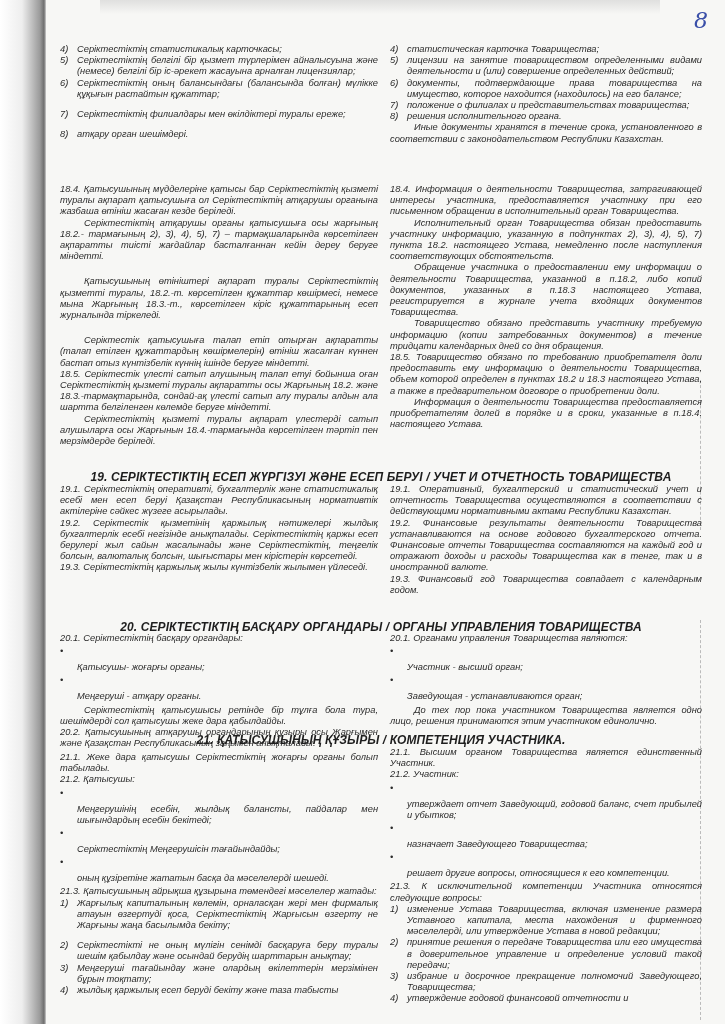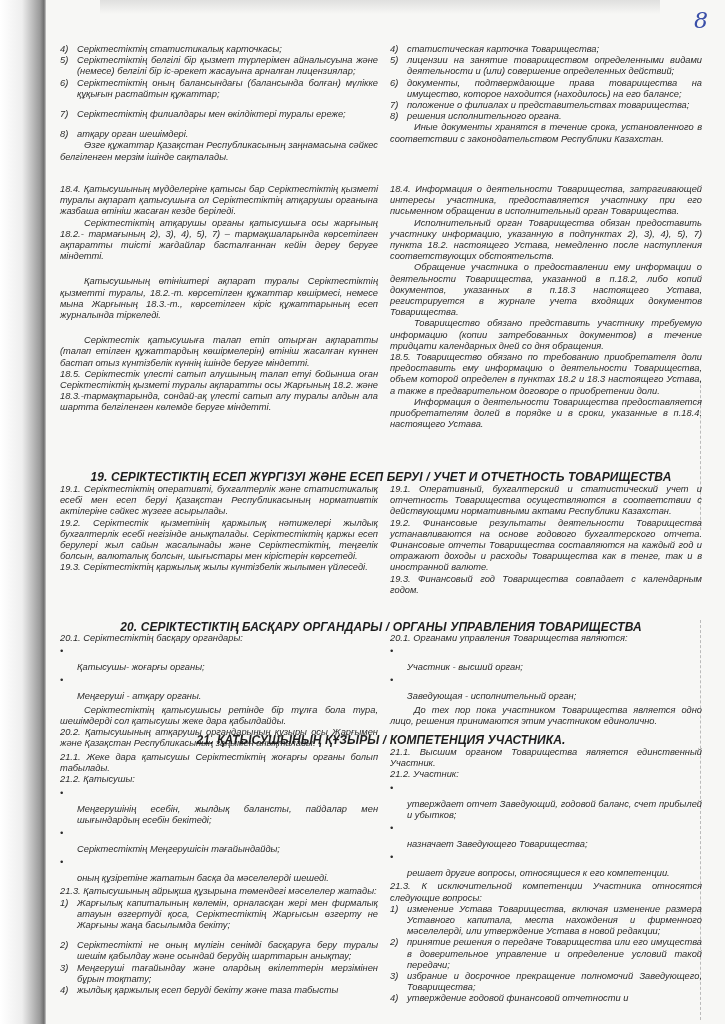--- a/index.html
+++ b/index.html
@@ -72,21 +72,20 @@
   <div class="gap"></div>
   <div class="item">
       <span class="n">7)</span>
       <span class="t">Серіктестіктің филиалдары мен өкілдіктері туралы ереже;</span>
     </div>
   <div class="gap"></div>
   <div class="item">
       <span class="n">8)</span>
       <span class="t">атқару орган шешімдері.</span>
     </div>
-  <p class="ind">Өзге құжаттар Қазақстан Республикасының заңнамасына сәйкес белгіленген мерзім ішінде сақталады.</p>
 </div>
 
 <div class="col right" style="top:44px">
   <div class="item">
       <span class="n">4)</span>
       <span class="t">статистическая карточка Товарищества;</span>
     </div>
   <div class="item">
       <span class="n">5)</span>
       <span class="t">лицензии на занятие товариществом определенными видами деятельности и (или) совершение определенных действий;</span>
@@ -107,20 +106,21 @@
 </div>
 
 <div class="col left" style="top:184px">
   <p>18.4. Қатысушының мүдделеріне қатысы бар Серіктестіктің қызметі туралы ақпарат қатысушыға ол Серіктестіктің атқарушы органына жазбаша өтініш жасаған кезде беріледі.</p>
   <p class="ind">Серіктестіктің атқарушы органы қатысушыға осы жарғының 18.2.- тармағының 2), 3), 4), 5), 7) – тармақшаларында көрсетілген ақпаратты тиісті жағдайлар басталғаннан кейін дереу беруге міндетті.</p>
   <div class="gap2"></div>
   <p class="ind">Қатысушының өтініштері ақпарат туралы Серіктестіктің қызметті туралы, 18.2.-т. көрсетілген құжаттар көшірмесі, немесе мына Жарғының 18.3.-т., көрсетілген кіріс құжаттарының есеп журналында тіркеледі.</p>
   <div class="gap2"></div>
   <p class="ind">Серіктестік қатысушыға талап етіп отырған ақпаратты (талап етілген құжаттардың көшірмелерін) өтініш жасалған күннен бастап отыз күнтізбелік күннің ішінде беруге міндетті.</p>
   <p>18.5. Серіктестік үлесті сатып алушының талап етуі бойынша оған Серіктестіктің қызметі туралы ақпаратты осы Жарғының 18.2. және 18.3.-тармақтарында, сондай-ақ үлесті сатып алу туралы алдын ала шартта белгіленген көлемде беруге міндетті.</p>
+  <p class="ind">Серіктестіктің қызметі туралы ақпарат үлестерді сатып алушыларға осы Жарғынын 18.4.-тармағында көрсетілген тәртіп пен мерзімдерде беріледі.</p>
 </div>
 
 <div class="col right" style="top:184px">
   <p>18.4. Информация о деятельности Товарищества, затрагивающей интересы участника, предоставляется участнику при его письменном обращении в исполнительный орган Товарищества.</p>
   <p class="ind">Исполнительный орган Товарищества обязан предоставить участнику информацию, указанную в подпунктах 2), 3), 4), 5), 7) пункта 18.2. настоящего Устава, немедленно после наступления соответствующих обстоятельств.</p>
   <p class="ind">Обращение участника о предоставлении ему информации о деятельности Товарищества, указанной в п.18.2, либо копий документов, указанных в п.18.3 настоящего Устава, регистрируется в журнале учета входящих документов Товарищества.</p>
   <p class="ind">Товарищество обязано представить участнику требуемую информацию (копии затребованных документов) в течение тридцати календарных дней со дня обращения.</p>
   <p>18.5. Товарищество обязано по требованию приобретателя доли предоставить ему информацию о деятельности Товарищества, объем которой определен в пунктах 18.2 и 18.3 настоящего Устава, а также в предварительном договоре о приобретении доли.</p>
   <p class="ind">Информация о деятельности Товарищества предоставляется приобретателям долей в порядке и в сроки, указанные в п.18.4. настоящего Устава.</p>
 </div>
@@ -152,21 +152,21 @@
   <p>20.2. Қатысушының атқарушы органдарының құзыры осы Жарғымен және Қазақстан Республикасының заңымен анықталады.</p>
 </div>
 <div class="col right" style="top:633px">
   <p>20.1. Органами управления Товарищества являются:</p>
   <div class="bul">
       <span class="b">•</span>
       <span class="t">Участник - высший орган;</span>
     </div>
   <div class="bul">
       <span class="b">•</span>
-      <span class="t">Заведующая - исполнительный орган;</span>
+      <span class="t">Заведующая - устанавливаются орган;</span>
     </div>
   <p class="ind">До тех пор пока участником Товарищества является одно лицо, решения принимаются этим участником единолично.</p>
 </div>
 
 <div class="heading" style="top:733px">21. ҚАТЫСУШЫНЫҢ ҚҰЗЫРЫ / КОМПЕТЕНЦИЯ УЧАСТНИКА.</div>
 <div class="col left" style="top:752px">
   <p>21.1. Жеке дара қатысушы Серіктестіктің жоғарғы органы болып табылады.</p>
   <p>21.2. Қатысушы:</p>
   <div class="bul">
       <span class="b">•</span>

